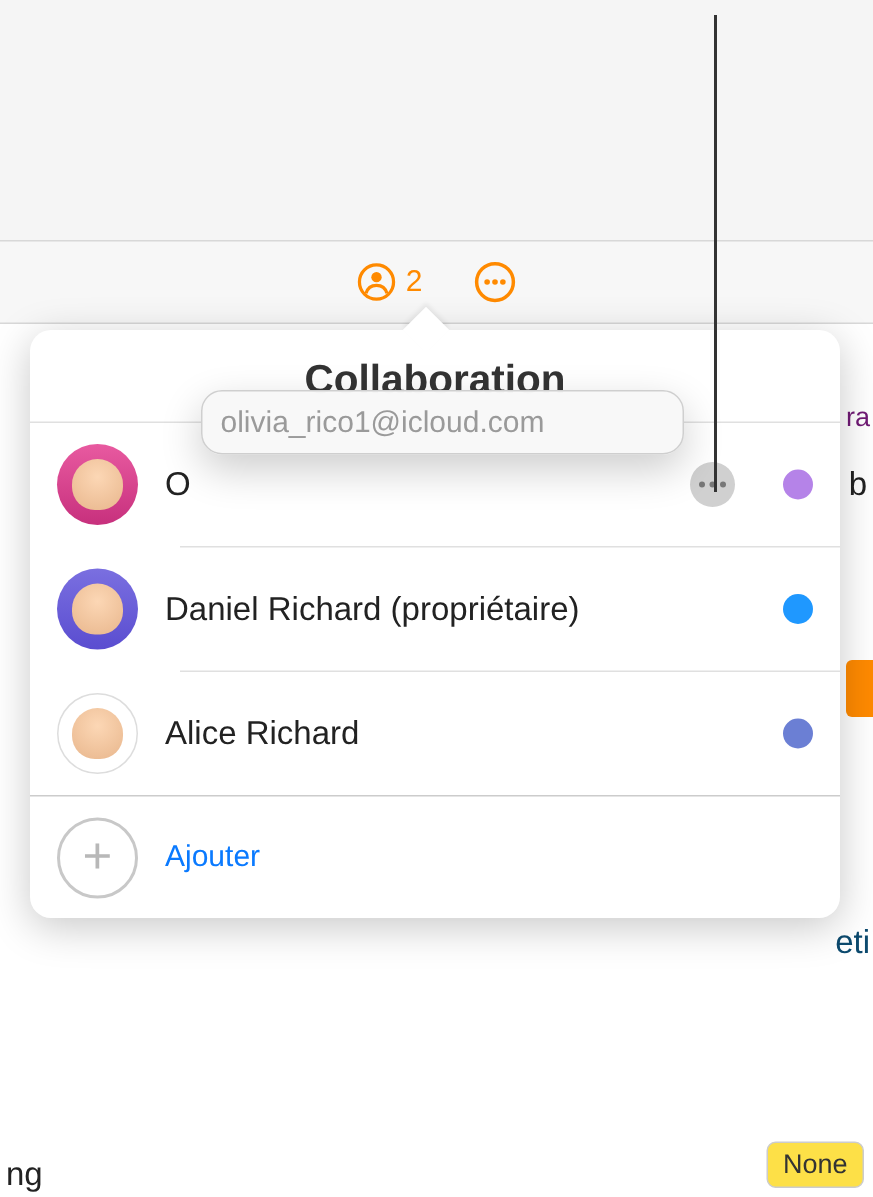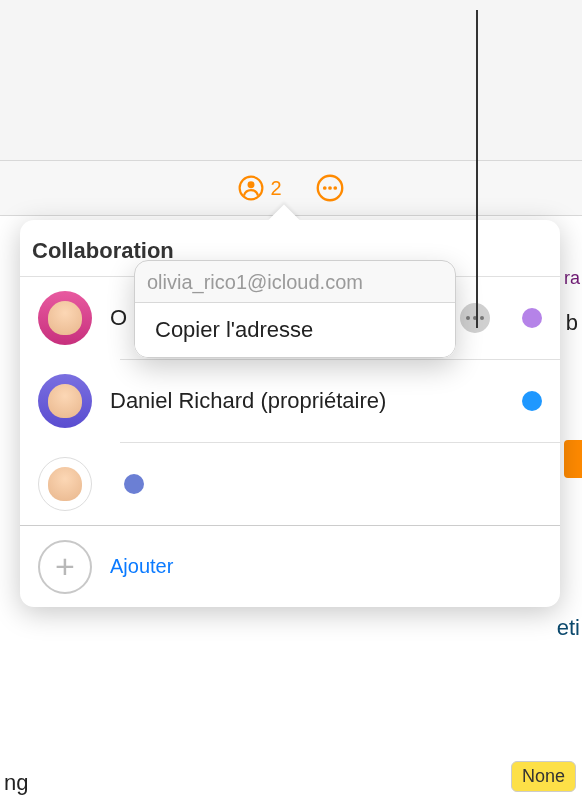--- a/index.html
+++ b/index.html
@@ -77,22 +77,22 @@
       content: '';
       position: absolute;
       top: -11px;
       left: 253px;
       width: 22px; height: 22px;
       background: #fff;
       transform: rotate(45deg);
       box-shadow: -2px -2px 3px rgba(0,0,0,0.06);
     }
     .popover-title {
-      text-align: left;
-      font-size: 22px;
+      text-align: center;
+      font-size: 27px;
       font-weight: 600;
       color: #333;
       padding: 18px 12px 12px;
     }
     .avatar {
       width: 54px; height: 54px;
       border-radius: 50%;
       flex-shrink: 0;
       display: flex; align-items: center; justify-content: center;
       position: relative; overflow:hidden;
@@ -263,29 +263,29 @@
       <div class="participant-name">Daniel Richard (propriétaire)</div>
       <div class="presence-dot presence-blue"></div>
     </div>
 
     <div class="sep"></div>
 
     <div class="p-row">
       <div class="avatar white">
         <div class="avatar-face"></div>
       </div>
+      <div class="participant-name">Alice Richard</div>
       <div class="presence-dot presence-slate"></div>
     </div>
   </div>
 
   <div class="add-row">
     <div class="add-circle">+</div>
     <div class="add-label">Ajouter</div>
   </div>
 
 </div>
 
 <div class="context-menu">
   <div class="context-header">olivia_rico1@icloud.com</div>
-  <div class="context-item">Copier l'adresse</div>
 </div>
 
 <div class="callout-line"></div>
 
 </body></html>

